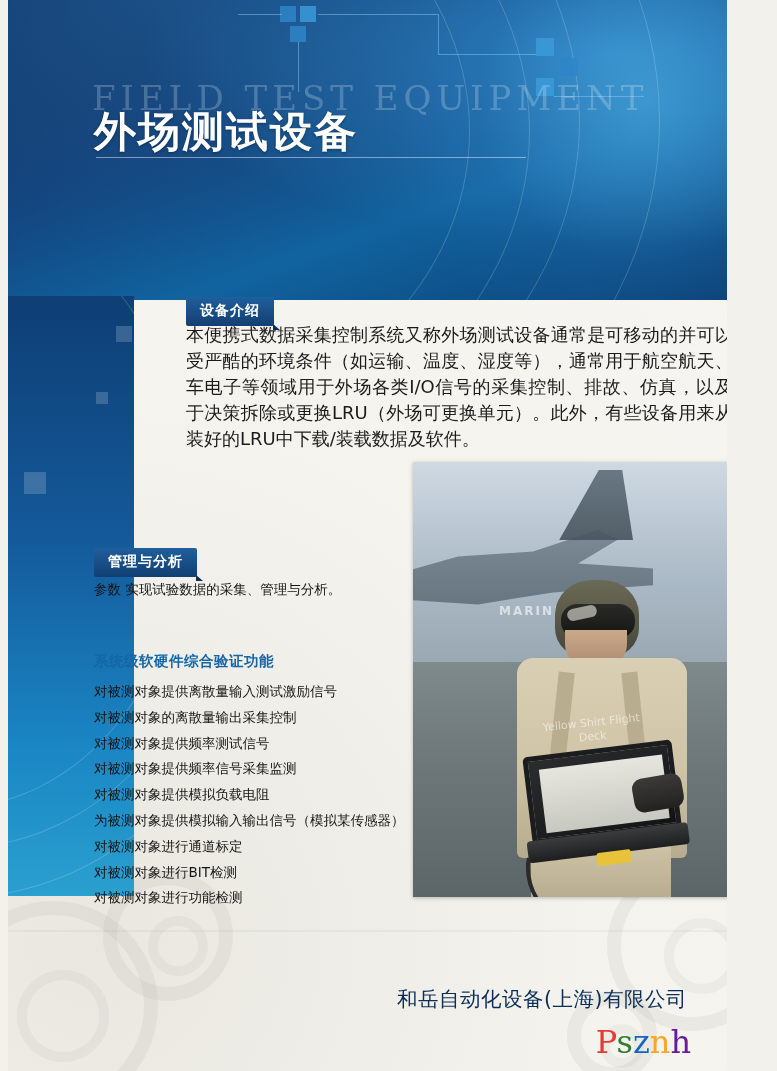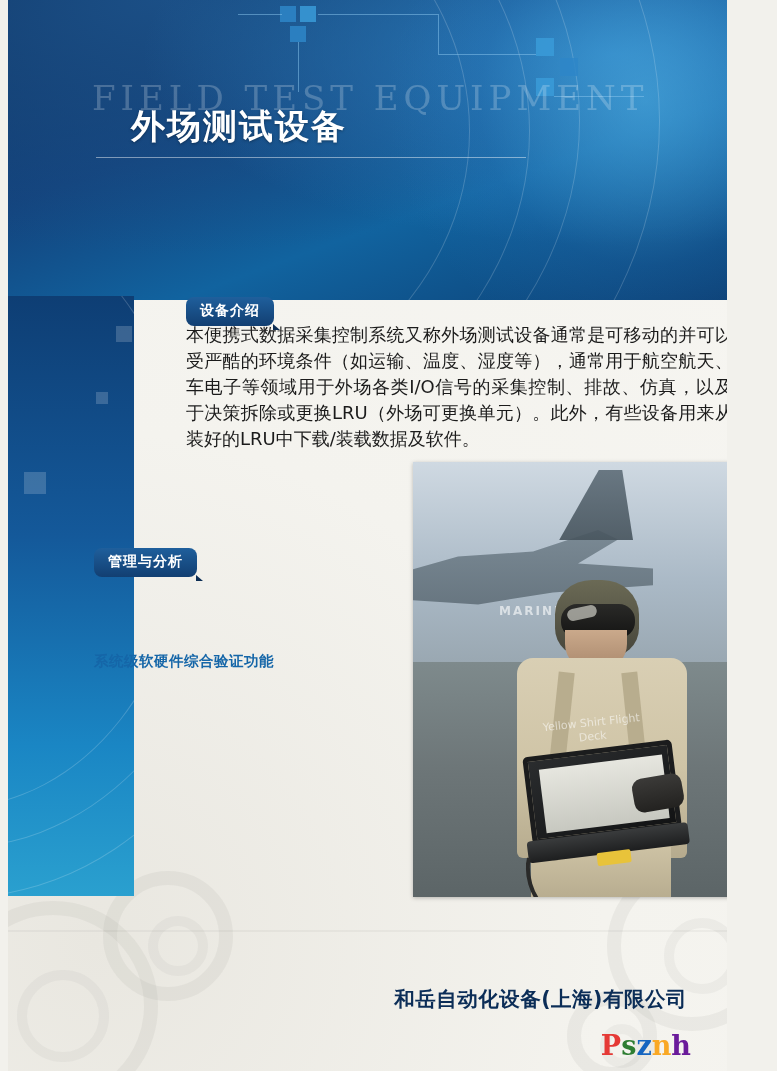--- a/index.html
+++ b/index.html
@@ -62,24 +62,23 @@
 
   .ghost-title{
     position:absolute;left:84px;top:78px;
     font-size:34px;letter-spacing:5px;
     color:rgba(255,255,255,0.22);
     font-family:"DejaVu Serif","Liberation Serif",serif;
     white-space:nowrap;
   }
   .main-title{
     position:absolute;left:86px;top:104px;
-    font-size:34px;font-weight:bold;color:#ffffff;
+    font-size:42px;font-weight:bold;color:#ffffff;
     letter-spacing:2px;
     text-shadow:0 1px 3px rgba(0,0,0,.35);
-    margin-left:37px;
   }
   .title-rule{
     position:absolute;left:88px;top:157px;width:430px;height:1px;
     background:rgba(255,255,255,0.45);
   }
 
   
   .left-strip{
     position:absolute;left:0;top:296px;width:126px;height:600px;
     background:linear-gradient(180deg,#0e3e74 0%,#14599a 40%,#1a86c4 75%,#2aa0cf 100%);
@@ -92,21 +91,21 @@
   .la2{width:470px;height:600px;left:-290px;top:-90px;}
   .la3{width:660px;height:820px;left:-380px;top:-220px;border-color:rgba(255,255,255,0.12);}
   .left-strip .sq{position:absolute;background:rgba(255,255,255,0.18);}
 
   
   .tab{
     position:absolute;
     background:linear-gradient(180deg,#1f5f9c,#123f72);
     color:#fff;font-size:14px;font-weight:bold;
     padding:5px 14px 6px 14px;
-    border-radius:8px;
+    border-radius:2px;
     letter-spacing:1px;
   }
   .tab .corner{
     position:absolute;right:-6px;bottom:-4px;
     width:0;height:0;border-left:7px solid #0c2d54;border-top:6px solid transparent;
   }
 
   
   .intro-text{
     position:absolute;left:178px;top:322px;width:565px;
@@ -216,25 +215,25 @@
     transform:rotate(-6deg);
   }
   .ship-num{
     position:absolute;left:86px;top:142px;color:rgba(255,255,255,.6);
     font-size:12px;letter-spacing:2px;font-weight:bold;
   }
 
   
   .company{
     position:absolute;right:40px;bottom:58px;
-    font-size:20.5px;font-weight:bold;color:#0b2d57;letter-spacing:.5px;
+    font-size:20.5px;font-weight:normal;color:#0b2d57;letter-spacing:.5px;
   }
   .logo{
     position:absolute;right:36px;bottom:10px;
-    font-size:27px;font-weight:bold;
+    font-size:32px;font-weight:normal;
     font-family:"DejaVu Serif","Liberation Serif",serif;
   }
   .logo .c1{color:#e53935;}
   .logo .c2{color:#2e7d32;}
   .logo .c3{color:#1565c0;}
   .logo .c4{color:#f9a825;}
   .logo .c5{color:#6a1b9a;}
 
   
   .crease{position:absolute;background:rgba(0,0,0,0.035);}
@@ -287,23 +286,35 @@
     <span>设备介绍</span>
     <span class="corner"></span>
   </div>
   <div class="intro-text">本便携式数据采集控制系统又称外场测试设备通常是可移动的并可以承受严酷的环境条件（如运输、温度、湿度等），通常用于航空航天、汽车电子等领域用于外场各类I/O信号的采集控制、排故、仿真，以及用于决策拆除或更换LRU（外场可更换单元）。此外，有些设备用来从安装好的LRU中下载/装载数据及软件。</div>
 
   <div class="tab" style="left:86px;top:548px;">
     <span>管理与分析</span>
     <span class="corner"></span>
   </div>
   <div class="basic-text">
+    <div>参数 实现试验数据的采集、管理与分析。</div>
   </div>
 
   <div class="sys-head">系统级软硬件综合验证功能</div>
+  <div class="sys-list">
+    <div>对被测对象提供离散量输入测试激励信号</div>
+    <div>对被测对象的离散量输出采集控制</div>
+    <div>对被测对象提供频率测试信号</div>
+    <div>对被测对象提供频率信号采集监测</div>
+    <div>对被测对象提供模拟负载电阻</div>
+    <div>为被测对象提供模拟输入输出信号（模拟某传感器）</div>
+    <div>对被测对象进行通道标定</div>
+    <div>对被测对象进行BIT检测</div>
+    <div>对被测对象进行功能检测</div>
+  </div>
 
   <div class="photo">
     <div class="sky"></div>
     <div class="deck"></div>
     <div class="jet"></div>
     <div class="jet-tail"></div>
     <div class="ship-num">MARINES</div>
 
     <div class="person">
       <div class="helmet"></div>

